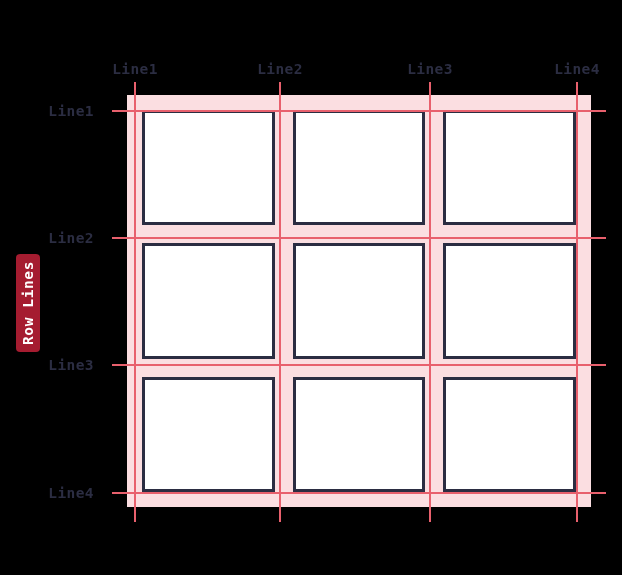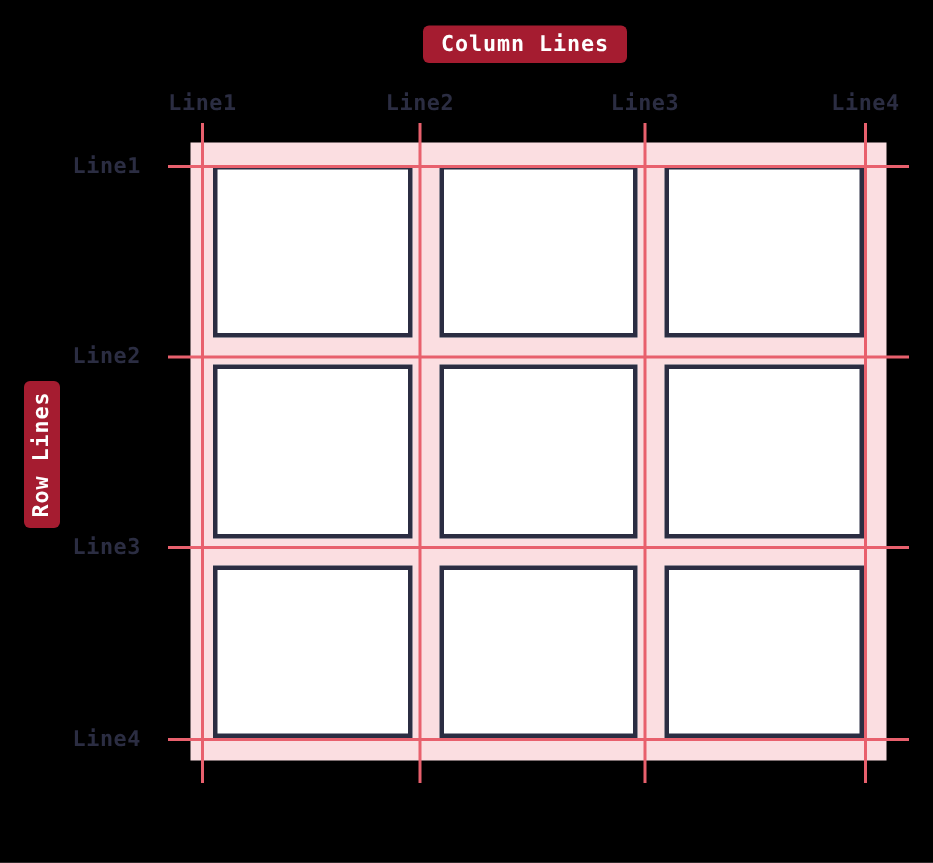--- a/index.html
+++ b/index.html
@@ -138,23 +138,20 @@
     height: 2px;
     background: #E8606D;
     transform: translateY(-1px);
   }
 </style>
 </head>
 <body>
 
 <div id="stage">
 
-  <div class="col-title-badge">
-    <span>Column Lines</span>
-  </div>
 
   <div class="row-title-badge">
     <span class="vtext">Row Lines</span>
   </div>
 
   <div class="col-label" style="left:135px;">Line1</div>
   <div class="col-label" style="left:280px;">Line2</div>
   <div class="col-label" style="left:430px;">Line3</div>
   <div class="col-label" style="left:577px;">Line4</div>
 

